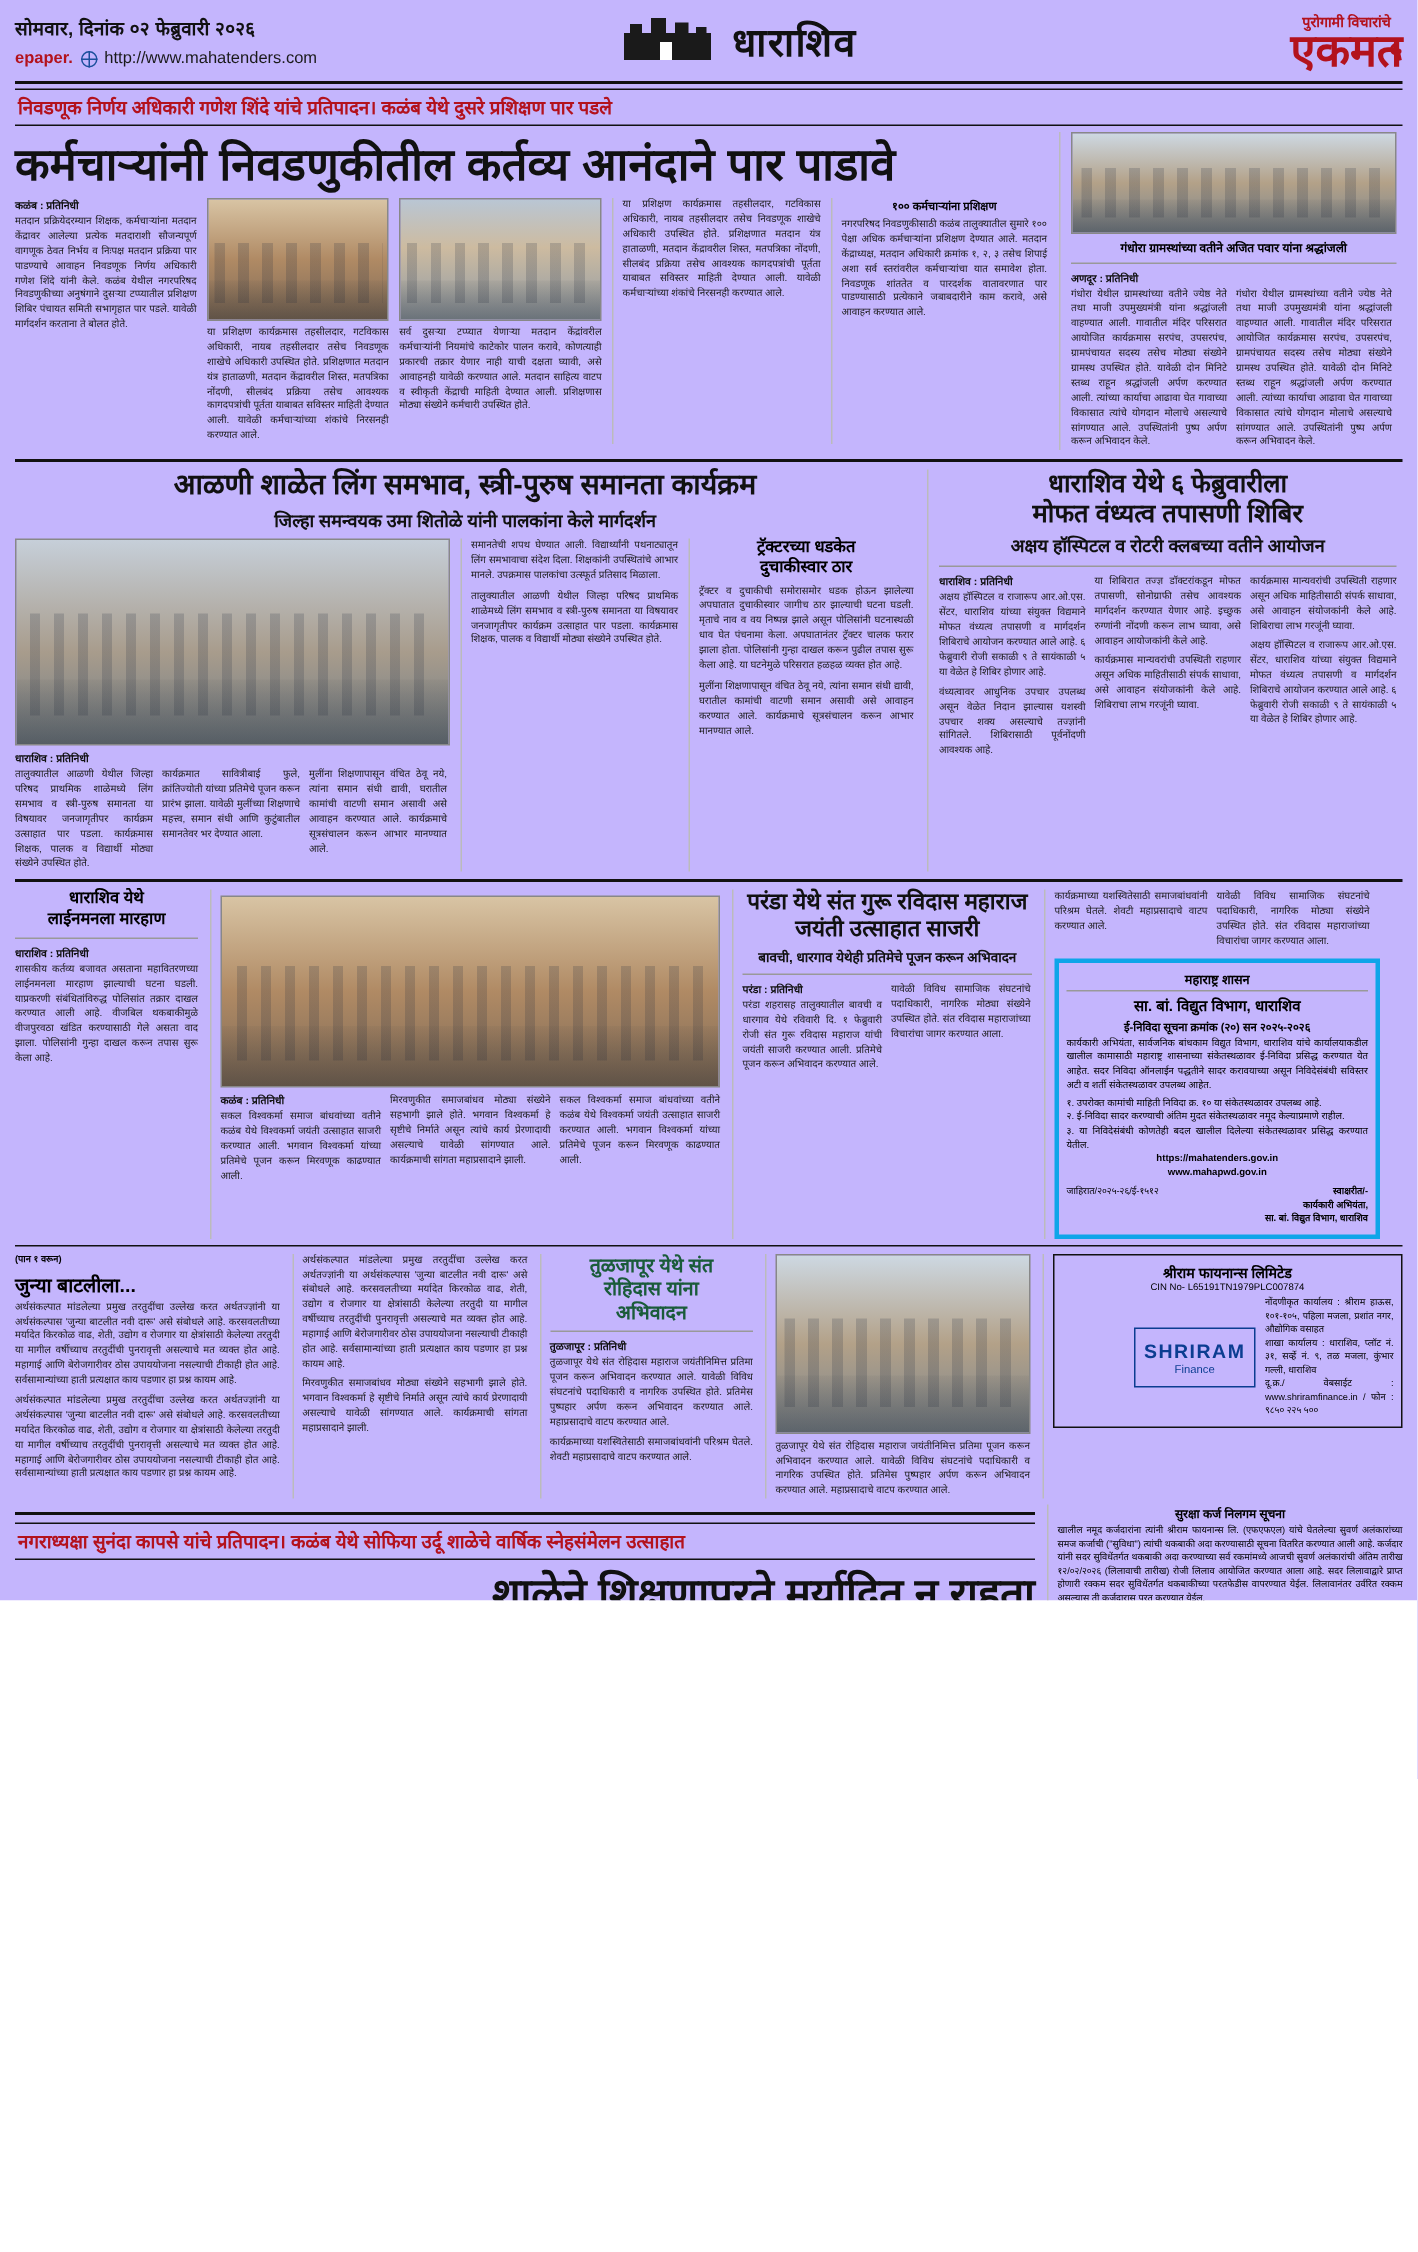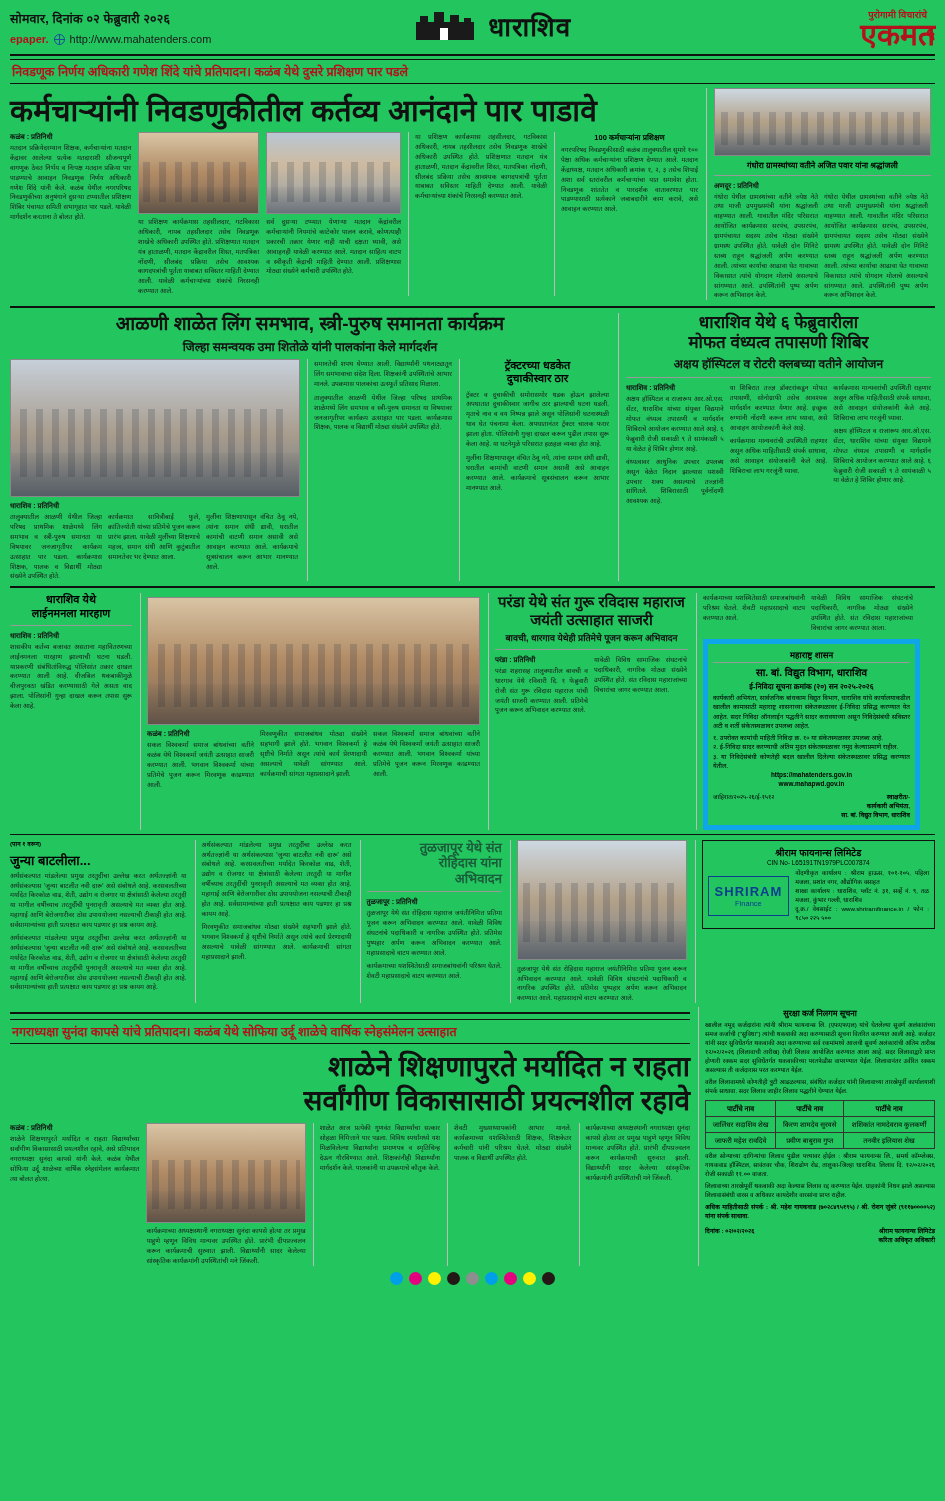--- a/index.html
+++ b/index.html
@@ -2,23 +2,23 @@
 <html><head>
 <meta charset="utf-8">
 <style>
   * { box-sizing: border-box; }
   html, body {
     margin: 0; padding: 0;
     background: #ffffff;
     font-family: "Liberation Sans", sans-serif;
   }
   .page {
-    width: 945px; height: 1501px;
+    width: 945px; height: 1067px;
     position: relative;
-    background: #22c55e;
+    background: #c4b5fd;
     overflow: hidden;
     padding: 8px 10px 4px 10px;
   }
   
   .masthead {
     display: flex; align-items: flex-start; justify-content: space-between;
     border-bottom: 2px solid #111;
     padding-bottom: 4px;
   }
   .mh-left { width: 255px; padding-top: 2px; }
@@ -95,29 +95,29 @@
     font-size: 19px; font-weight: bold; color:#111; line-height:1.15; text-align:center;
   }
   .section-sub {
     font-size: 12px; font-weight: bold; color:#111; text-align:center; margin-top:3px;
   }
   
   .ad-box { border: 1px solid #111; padding: 5px; }
   .ad-title { font-size: 9.5px; font-weight: bold; text-align:center; }
   .ad-cin { font-size: 6.4px; text-align:center; }
   .shriram-logo {
-    border:1px solid #0b3d91; padding:7px 6px; display:inline-block; text-align:center;
+    border:1px solid #0b3d91; padding:7px 6px; display:inline-block; text-align:center;margin-left:48px;
   }
   .shriram-logo .s1{ font-size:13px; font-weight:bold; color:#0b3d91; letter-spacing:1px;}
   .shriram-logo .s2{ font-size:7.5px; color:#0b3d91; }
   table.bidders { width:100%; border-collapse: collapse; font-size:7px; }
   table.bidders th, table.bidders td {
     border:1px solid #333; padding:3px 4px; text-align:center;
   }
-  .govt-box { border:5px solid #0ea5e9; padding:5px; }
+  .govt-box { border:3px solid #0ea5e9; padding:5px; }
   .govt-title { font-size: 8.5px; font-weight:bold; text-align:center; }
   .govt-sub { font-size: 10px; font-weight:bold; text-align:center; }
   .govt-small { font-size:6.4px; line-height:1.45; text-align:justify; }
   .big-head-2 {
     font-size: 28px; font-weight:bold; text-align:right; line-height:1.2; color:#111;
   }
   .cmyk { display:flex; gap:6px; justify-content:center; align-items:center; margin-top:6px; }
   .cmyk i { width:13px; height:13px; border-radius:50%; display:block; }
   .tiny { font-size:6.2px; line-height:1.45; text-align:justify; }
   .center { text-align:center; }
@@ -178,21 +178,21 @@
         <div class="col" style="width:136px;">
           <div class="photo people" style="height:82px;">
               <div class="fig-rows"></div>
             </div>
           <div class="body-text" style="margin-top:3px;">सर्व दुसऱ्या टप्प्यात येणाऱ्या मतदान केंद्रांवरील कर्मचाऱ्यांनी नियमांचे काटेकोर पालन करावे, कोणत्याही प्रकारची तक्रार येणार नाही याची दक्षता घ्यावी, असे आवाहनही यावेळी करण्यात आले. मतदान साहित्य वाटप व स्वीकृती केंद्राची माहिती देण्यात आली. प्रशिक्षणास मोठ्या संख्येने कर्मचारी उपस्थित होते.</div>
         </div>
         <div class="col vrule" style="width:140px; padding-left:6px;">
           <div class="body-text">या प्रशिक्षण कार्यक्रमास तहसीलदार, गटविकास अधिकारी, नायब तहसीलदार तसेच निवडणूक शाखेचे अधिकारी उपस्थित होते. प्रशिक्षणात मतदान यंत्र हाताळणी, मतदान केंद्रावरील शिस्त, मतपत्रिका नोंदणी, सीलबंद प्रक्रिया तसेच आवश्यक कागदपत्रांची पूर्तता याबाबत सविस्तर माहिती देण्यात आली. यावेळी कर्मचाऱ्यांच्या शंकांचे निरसनही करण्यात आले.</div>
         </div>
         <div class="col vrule" style="width:145px; padding-left:6px;">
-          <div class="center b" style="font-size:7.5px;">100 कर्मचाऱ्यांना प्रशिक्षण</div>
+          <div class="center b" style="font-size:7.5px;">१०० कर्मचाऱ्यांना प्रशिक्षण</div>
           <div class="body-text" style="margin-top:3px;">नगरपरिषद निवडणुकीसाठी कळंब तालुक्यातील सुमारे १०० पेक्षा अधिक कर्मचाऱ्यांना प्रशिक्षण देण्यात आले. मतदान केंद्राध्यक्ष, मतदान अधिकारी क्रमांक १, २, ३ तसेच शिपाई अशा सर्व स्तरांवरील कर्मचाऱ्यांचा यात समावेश होता. निवडणूक शांततेत व पारदर्शक वातावरणात पार पाडण्यासाठी प्रत्येकाने जबाबदारीने काम करावे, असे आवाहन करण्यात आले.</div>
         </div>
       </div>
     </div>
     <div class="col vrule" style="width:225px; padding-left:7px;">
       <div class="photo ev" style="height:68px;">
           <div class="fig-rows"></div>
         </div>
       <div class="center b" style="font-size:8px; margin:3px 0;">गंधोरा ग्रामस्थांच्या वतीने अजित पवार यांना श्रद्धांजली</div>
       <div class="hrule"></div>
@@ -352,21 +352,21 @@
       <div class="body-text">अर्थसंकल्पात मांडलेल्या प्रमुख तरतुदींचा उल्लेख करत अर्थतज्ज्ञांनी या अर्थसंकल्पास 'जुन्या बाटलीत नवी दारू' असे संबोधले आहे. करसवलतीच्या मर्यादेत किरकोळ वाढ, शेती, उद्योग व रोजगार या क्षेत्रांसाठी केलेल्या तरतुदी या मागील वर्षीच्याच तरतुदींची पुनरावृत्ती असल्याचे मत व्यक्त होत आहे. महागाई आणि बेरोजगारीवर ठोस उपाययोजना नसल्याची टीकाही होत आहे. सर्वसामान्यांच्या हाती प्रत्यक्षात काय पडणार हा प्रश्न कायम आहे.</div>
       <div class="body-text" style="margin-top:3px;">अर्थसंकल्पात मांडलेल्या प्रमुख तरतुदींचा उल्लेख करत अर्थतज्ज्ञांनी या अर्थसंकल्पास 'जुन्या बाटलीत नवी दारू' असे संबोधले आहे. करसवलतीच्या मर्यादेत किरकोळ वाढ, शेती, उद्योग व रोजगार या क्षेत्रांसाठी केलेल्या तरतुदी या मागील वर्षीच्याच तरतुदींची पुनरावृत्ती असल्याचे मत व्यक्त होत आहे. महागाई आणि बेरोजगारीवर ठोस उपाययोजना नसल्याची टीकाही होत आहे. सर्वसामान्यांच्या हाती प्रत्यक्षात काय पडणार हा प्रश्न कायम आहे.</div>
     </div>
 
     <div class="col vrule" style="width:160px; padding-left:6px;">
       <div class="body-text">अर्थसंकल्पात मांडलेल्या प्रमुख तरतुदींचा उल्लेख करत अर्थतज्ज्ञांनी या अर्थसंकल्पास 'जुन्या बाटलीत नवी दारू' असे संबोधले आहे. करसवलतीच्या मर्यादेत किरकोळ वाढ, शेती, उद्योग व रोजगार या क्षेत्रांसाठी केलेल्या तरतुदी या मागील वर्षीच्याच तरतुदींची पुनरावृत्ती असल्याचे मत व्यक्त होत आहे. महागाई आणि बेरोजगारीवर ठोस उपाययोजना नसल्याची टीकाही होत आहे. सर्वसामान्यांच्या हाती प्रत्यक्षात काय पडणार हा प्रश्न कायम आहे.</div>
       <div class="body-text" style="margin-top:3px;">मिरवणुकीत समाजबांधव मोठ्या संख्येने सहभागी झाले होते. भगवान विश्वकर्मा हे सृष्टीचे निर्माते असून त्यांचे कार्य प्रेरणादायी असल्याचे यावेळी सांगण्यात आले. कार्यक्रमाची सांगता महाप्रसादाने झाली.</div>
     </div>
 
     <div class="col vrule" style="width:145px; padding-left:6px;">
-      <div class="b center" style="font-size:13px; color:#1a5b3a; line-height:1.2; white-space:pre-line;text-align:right;">तुळजापूर येथे संत
+      <div class="b center" style="font-size:13px; color:#1a5b3a; line-height:1.2; white-space:pre-line;">तुळजापूर येथे संत
 रोहिदास यांना
 अभिवादन</div>
       <div class="hrule"></div>
       <div class="byline">तुळजापूर : प्रतिनिधी</div>
       <div class="body-text">तुळजापूर येथे संत रोहिदास महाराज जयंतीनिमित्त प्रतिमा पूजन करून अभिवादन करण्यात आले. यावेळी विविध संघटनांचे पदाधिकारी व नागरिक उपस्थित होते. प्रतिमेस पुष्पहार अर्पण करून अभिवादन करण्यात आले. महाप्रसादाचे वाटप करण्यात आले.</div>
       <div class="body-text" style="margin-top:3px;">कार्यक्रमाच्या यशस्वितेसाठी समाजबांधवांनी परिश्रम घेतले. शेवटी महाप्रसादाचे वाटप करण्यात आले.</div>
     </div>
 
     <div class="col vrule" style="width:180px; padding-left:6px;">
       <div class="photo ev" style="height:120px;">

